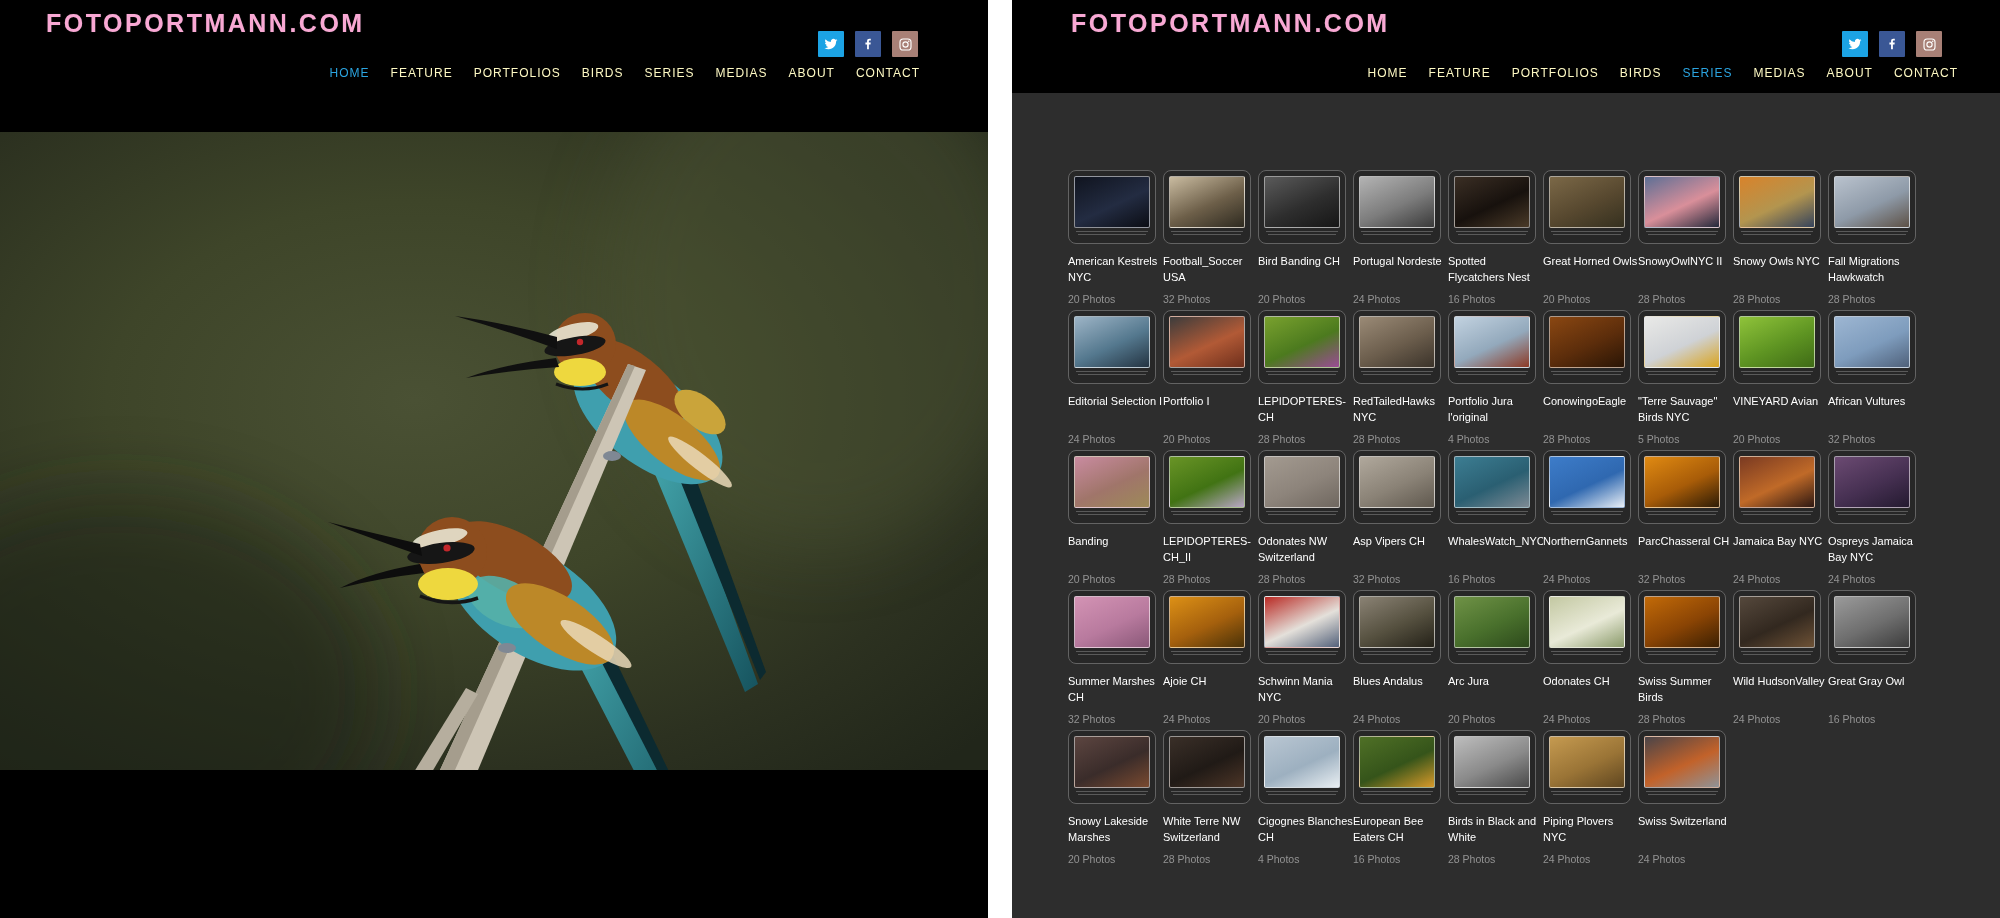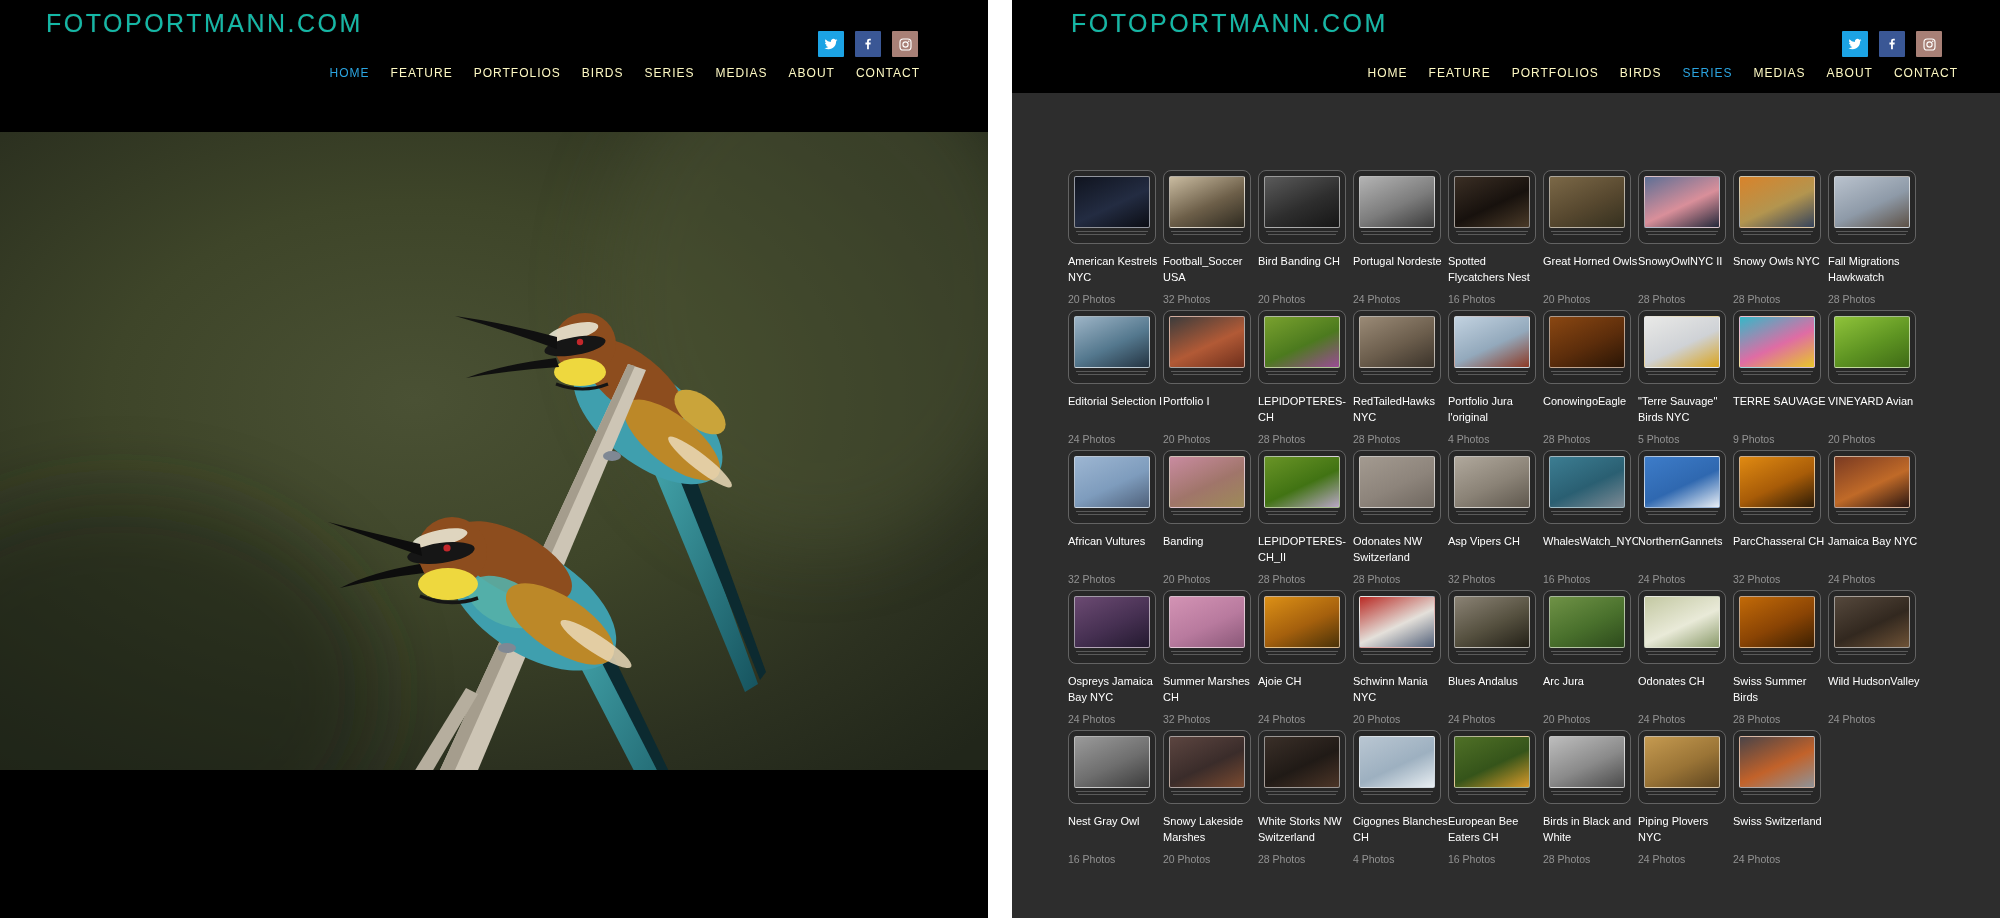--- a/index.html
+++ b/index.html
@@ -7,22 +7,22 @@
   .stage{width:2000px;height:918px;display:flex;background:#fff;}
   .pane{position:relative;width:988px;height:918px;overflow:hidden;}
   .pane-left{background:#000;}
   .pane-right{background:#2d2d2d;}
   .divider{width:24px;height:918px;background:#ffffff;flex:none;}
 
   header.site-header{position:relative;width:100%;background:#000;}
   .pane-left header.site-header{height:132px;}
   .pane-right header.site-header{height:93px;}
 
-  .logo{position:absolute;top:9px;font-size:25px;font-weight:normal;letter-spacing:2.5px;
-        color:#14b8a6;cursor:pointer;text-shadow:0 0 1px #3a3a3a;}
+  .logo{position:absolute;top:9px;font-size:25px;font-weight:bold;letter-spacing:2.5px;
+        color:#f9a8d4;cursor:pointer;text-shadow:0 0 1px #3a3a3a;}
   .pane-left .logo{left:46px;}
   .pane-right .logo{left:59px;}
 
   .social{position:absolute;top:31px;display:flex;gap:11px;}
   .pane-left .social{right:70px;}
   .pane-right .social{right:58px;}
   .social .icon{width:26px;height:26px;display:flex;align-items:center;justify-content:center;
                 cursor:pointer;border-radius:1px;}
 
   .nav{position:absolute;top:66px;display:flex;gap:21px;}
@@ -345,29 +345,20 @@
   <article class="card">
     <div class="frame">
       <div class="photo" style="background: linear-gradient(155deg, rgb(233, 233, 231) 0%, rgb(207, 210, 214) 55%, rgb(217, 164, 31) 100%);"></div>
       <div class="stack-line l1"></div>
       <div class="stack-line l2"></div>
     </div>
     <h3 class="title">"Terre Sauvage" Birds NYC</h3>
     <div class="count">5 Photos</div>
   </article>
 
-  <article class="card">
-    <div class="frame">
-      <div class="photo" style="background: linear-gradient(155deg, rgb(53, 184, 200) 0%, rgb(223, 108, 164) 55%, rgb(232, 198, 42) 100%);"></div>
-      <div class="stack-line l1"></div>
-      <div class="stack-line l2"></div>
-    </div>
-    <h3 class="title">TERRE SAUVAGE</h3>
-    <div class="count">9 Photos</div>
-  </article>
 
   <article class="card">
     <div class="frame">
       <div class="photo" style="background: linear-gradient(155deg, rgb(143, 195, 58) 0%, rgb(94, 148, 34) 55%, rgb(63, 107, 22) 100%);"></div>
       <div class="stack-line l1"></div>
       <div class="stack-line l2"></div>
     </div>
     <h3 class="title">VINEYARD Avian</h3>
     <div class="count">20 Photos</div>
   </article>
@@ -551,41 +542,41 @@
     <h3 class="title">Wild HudsonValley</h3>
     <div class="count">24 Photos</div>
   </article>
 
   <article class="card">
     <div class="frame">
       <div class="photo" style="background: linear-gradient(155deg, rgb(154, 154, 154) 0%, rgb(110, 110, 110) 55%, rgb(60, 60, 60) 100%);"></div>
       <div class="stack-line l1"></div>
       <div class="stack-line l2"></div>
     </div>
-    <h3 class="title">Nest Gray Owl</h3>
+    <h3 class="title">Great Gray Owl</h3>
     <div class="count">16 Photos</div>
   </article>
 
   <article class="card">
     <div class="frame">
       <div class="photo" style="background: linear-gradient(155deg, rgb(92, 69, 64) 0%, rgb(58, 44, 42) 55%, rgb(122, 74, 48) 100%);"></div>
       <div class="stack-line l1"></div>
       <div class="stack-line l2"></div>
     </div>
     <h3 class="title">Snowy Lakeside Marshes</h3>
     <div class="count">20 Photos</div>
   </article>
 
   <article class="card">
     <div class="frame">
       <div class="photo" style="background: linear-gradient(155deg, rgb(58, 47, 40) 0%, rgb(32, 26, 22) 55%, rgb(76, 53, 39) 100%);"></div>
       <div class="stack-line l1"></div>
       <div class="stack-line l2"></div>
     </div>
-    <h3 class="title">White Storks NW Switzerland</h3>
+    <h3 class="title">White Terre NW Switzerland</h3>
     <div class="count">28 Photos</div>
   </article>
 
   <article class="card">
     <div class="frame">
       <div class="photo" style="background: linear-gradient(155deg, rgb(185, 198, 210) 0%, rgb(157, 176, 192) 55%, rgb(232, 238, 242) 100%);"></div>
       <div class="stack-line l1"></div>
       <div class="stack-line l2"></div>
     </div>
     <h3 class="title">Cigognes Blanches CH</h3>

